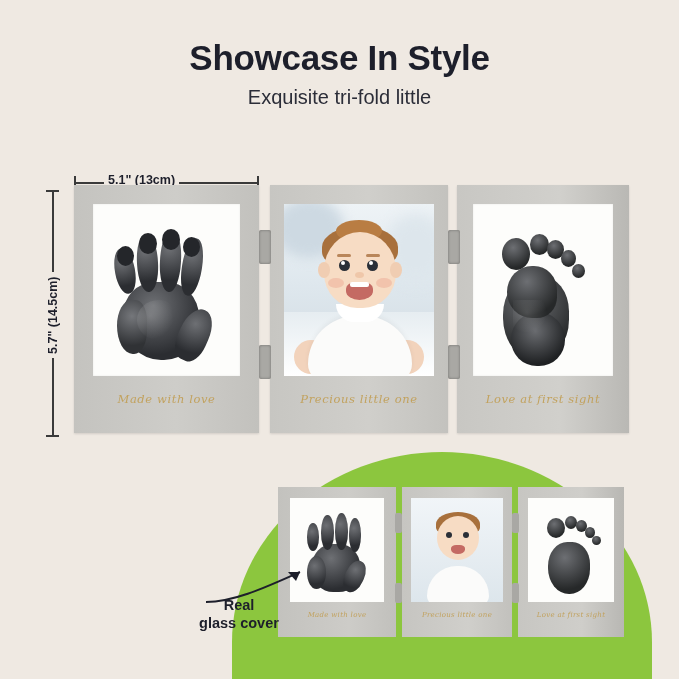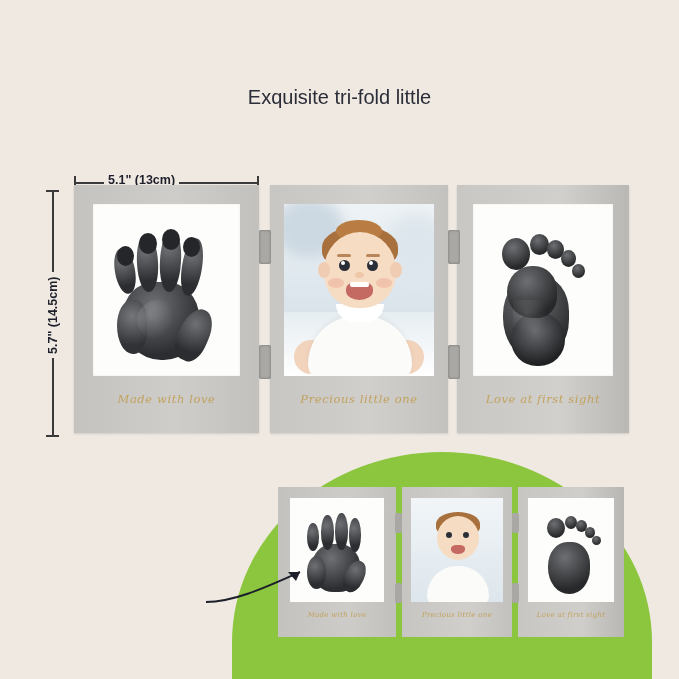--- a/index.html
+++ b/index.html
@@ -152,20 +152,21 @@
     position:absolute;left:196px;top:596px;width:86px;text-align:center;
     font-size:14.5px;color:#1d1f2b;font-weight:bold;line-height:18px;
   }
   .callout-arrow{position:absolute;left:200px;top:562px;}
 </style>
 </head>
 <body>
 
 <div class="stage">
 
+  <div class="title">Showcase In Style</div>
   <div class="subtitle">Exquisite tri-fold little</div>
 
   <div class="blob"></div>
 
   <div class="dimline" style="left:74px;top:182px;width:185px;height:1.5px;"></div>
   <div class="tick" style="left:74px;top:176px;width:1.5px;height:13px;"></div>
   <div class="tick" style="left:257px;top:176px;width:1.5px;height:13px;"></div>
   <div class="dimlabel" style="left:104px;top:173px;">5.1" (13cm)</div>
 
   <div class="dimline" style="left:52px;top:190px;width:1.5px;height:246px;"></div>
@@ -310,14 +311,18 @@
     <div class="mhinge" style="left:117px;top:26px;height:20px;"></div>
     <div class="mhinge" style="left:117px;top:96px;height:20px;"></div>
     <div class="mhinge" style="left:234px;top:26px;height:20px;"></div>
     <div class="mhinge" style="left:234px;top:96px;height:20px;"></div>
   </div>
 
   <svg class="callout-arrow" width="112" height="48" viewBox="0 0 112 48">
     <path d="M6 40 C 34 40, 64 26, 100 10" stroke="#1d1f2b" stroke-width="2" fill="none"></path>
     <path d="M100 10 L 88 10 L 96 19 Z" fill="#1d1f2b"></path>
   </svg>
+  <div class="callout-text">
+    <span>Real</span><br>
+    <span>glass cover</span>
+  </div>
 
 </div>
 
 </body></html>

